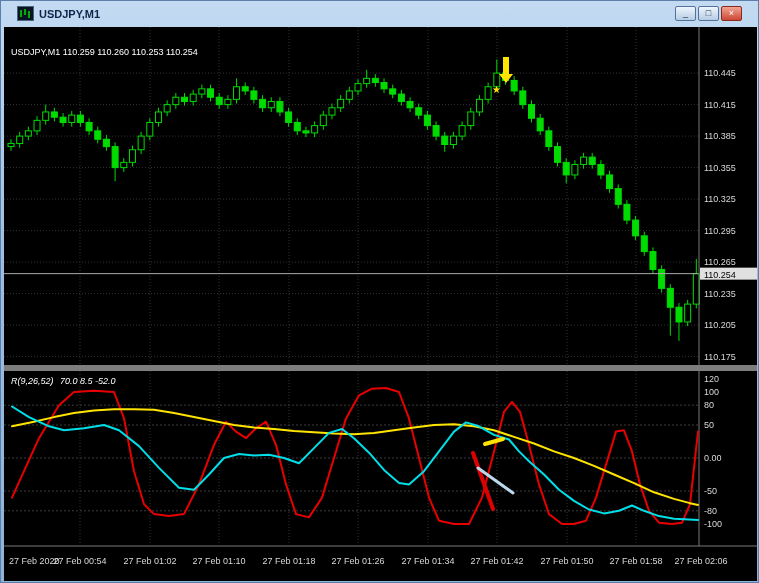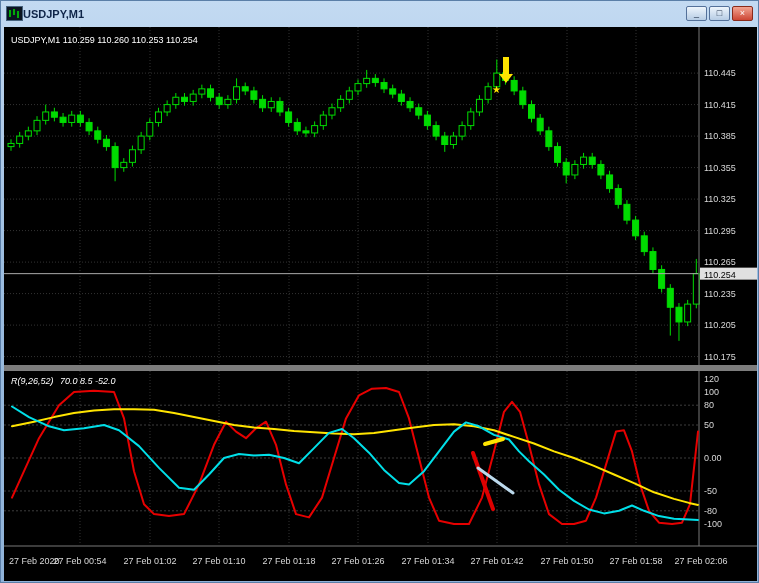--- a/index.html
+++ b/index.html
@@ -1,35 +1,35 @@
 <!DOCTYPE html>
 <html><head>
 <meta charset="utf-8">
 <style>
   * { margin:0; padding:0; box-sizing:border-box; }
   html,body { width:759px; height:583px; overflow:hidden;
               font-family:"Liberation Sans", sans-serif; background:#d6e4f2; }
   .window { position:relative; width:759px; height:583px;
             background:linear-gradient(#c3daf2,#9cbde0 45%,#8fb2d8);
             border:1px solid #5b7fa8; }
-  .titlebar { height:25px; display:flex; align-items:center; padding:0 5px; }
+  .titlebar { height:25px; display:flex; align-items:center; gap:5px; padding:0 16px; }
   .title-icon { width:17px; height:15px; background:#0a1420; border:1px solid #46627e;
                 display:flex; align-items:center; justify-content:center; }
   .title-text { font-size:11px; font-weight:bold; color:#0e2448; flex:1;
                 white-space:nowrap; overflow:hidden; }
   .win-btns { display:flex; gap:2px; }
   .win-btn { width:21px; height:15px; font-size:9px; line-height:12px; text-align:center;
              border:1px solid #54719a; border-radius:2px; color:#1a2c44;
              background:linear-gradient(#eef5fc,#b6cce4); cursor:default; }
   .win-btn.close { background:linear-gradient(#f2a492,#cd4634); color:#fff; border-color:#8a2a1a; }
   .client { position:absolute; left:3px; top:26px; width:753px; height:554px;
             background:#000; overflow:hidden; }
   .client svg { position:absolute; left:0; top:0; font-family:"Liberation Sans", sans-serif; }
   .overlay-label { position:absolute; font-size:9px; color:#ffffff; white-space:nowrap; }
-  #info-line { left:7px; top:8px;text-align:center; }
+  #info-line { left:7px; top:20px;text-align:center; }
   #ind-label { left:7px; top:349px;font-style:italic; }
   #ind-label span { margin-right:4px; }
 </style>
 </head>
 <body>
 
 <div class="window">
   <div class="titlebar">
     <span class="title-icon">
       <svg width="13" height="11" viewBox="0 0 13 11">

